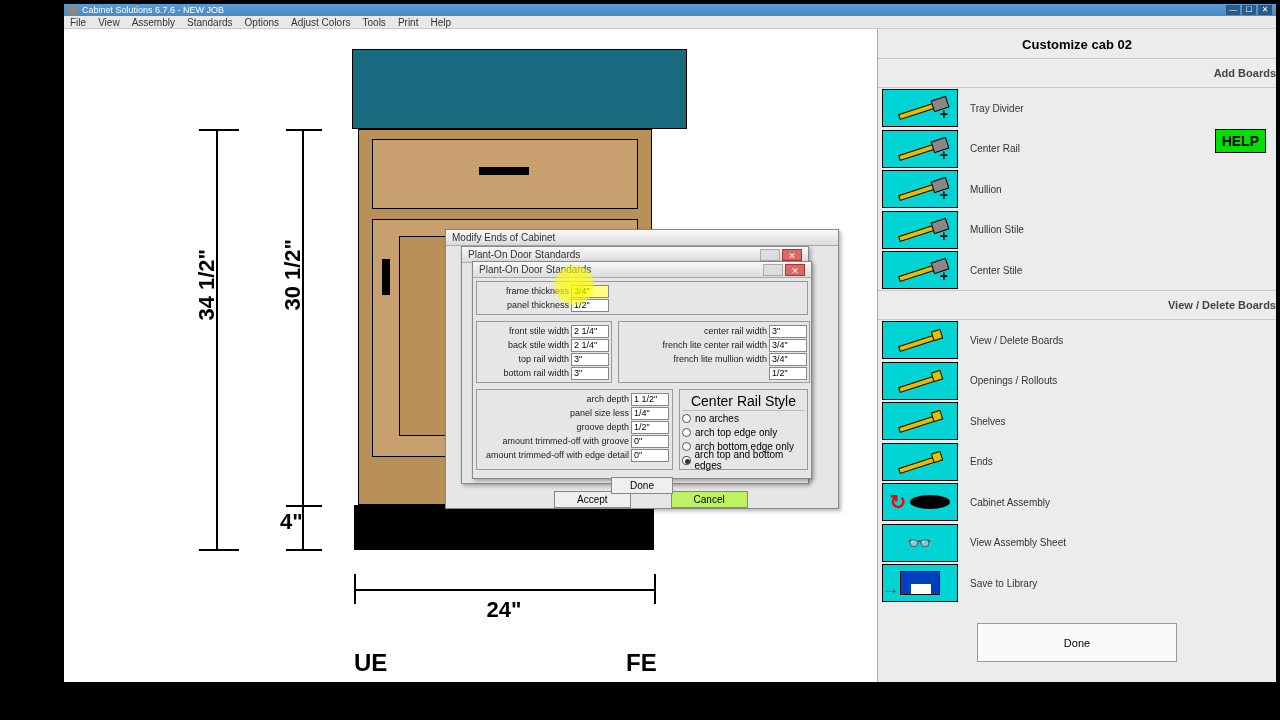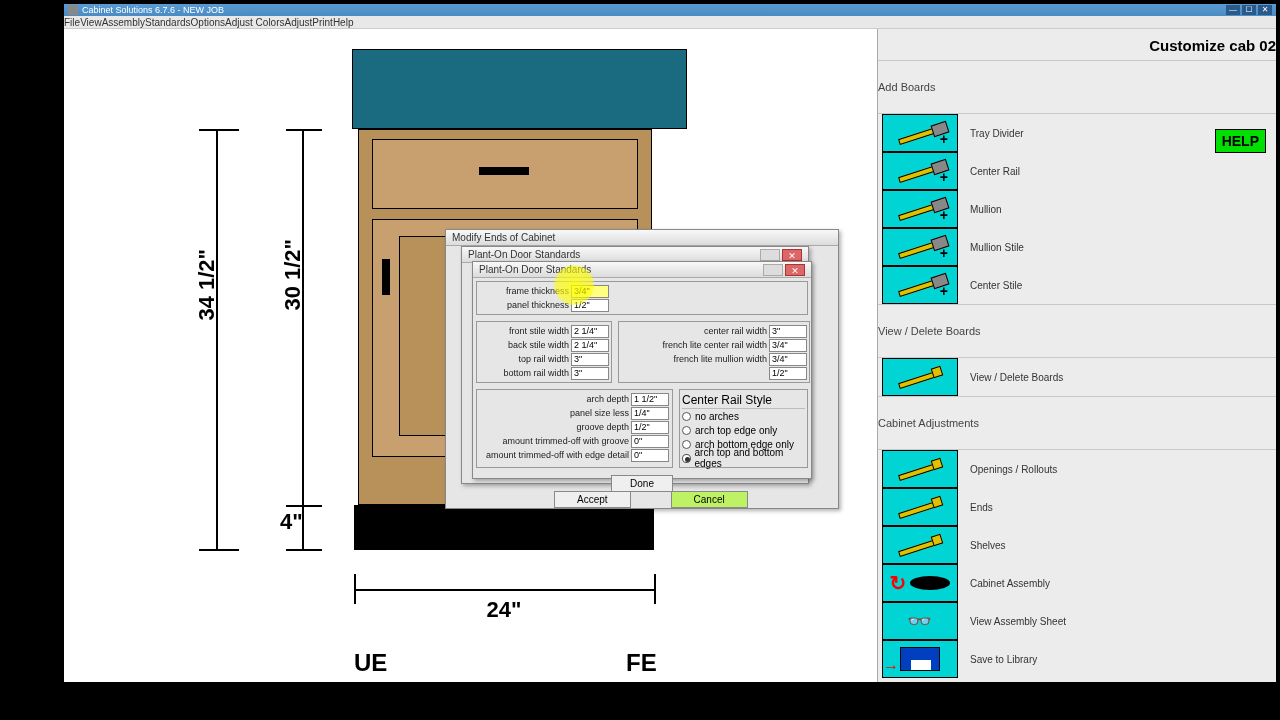--- a/index.html
+++ b/index.html
@@ -17,26 +17,26 @@
   color: #fff; font-size: 9px; padding: 0 4px; line-height: 12px;
   display: flex; align-items: center;
 }
 .titlebar .tbicon { width: 10px; height: 10px; background: #888; margin-right: 4px; }
 .titlebar .spacer { flex: 1; }
 .titlebar .winbtn { width: 14px; height: 10px; background: #2a5a8a; margin-left: 2px; text-align: center; color: #fff; font-size: 8px; line-height: 10px; }
 .menubar {
   height: 13px; background: #e8e8e8; border-bottom: 1px solid #ccc;
   display: flex; align-items: center; font-size: 10px; color: #333;
 }
-.menubar span { padding: 0 0; }
+.menubar span { padding: 0 6px; }
 .main { display: flex; height: calc(100% - 25px); }
 .canvas { flex: 1; background: #fff; position: relative; border-right: 1px solid #aaa; }
 .sidepanel { width: 398px; background: #ececec; display: flex; flex-direction: column; overflow: hidden; }
-.panel-title { text-align: right; font-weight: bold; font-size: 15px; padding: 8px 0 6px; }
-.panel-section-h { text-align: left; font-size: 11px; font-weight: normal; padding: 20px 0; border-top: 1px solid #c8c8c8; border-bottom: 1px solid #c8c8c8; background: #ececec; color: #444; }
+.panel-title { text-align: center; font-weight: bold; font-size: 13px; padding: 8px 0 6px; }
+.panel-section-h { text-align: right; font-size: 11px; font-weight: bold; padding: 8px 0; border-top: 1px solid #c8c8c8; border-bottom: 1px solid #c8c8c8; background: #ececec; color: #444; }
 .tool-row { display: flex; align-items: center; height: 42px; }
 .tool-icon { width: 76px; height: 38px; margin-left: 4px; border: 1px solid #000; background: #00d4d4; display: flex; align-items: center; justify-content: center; }
 .tool-label { margin-left: 12px; font-size: 10px; color: #333; }
 .help-btn { position: absolute; right: 10px; top: 100px; background: #00e000; color: #000; font-weight: bold; padding: 3px 6px; font-size: 14px; border: 1px solid #000; }
 .done-btn { margin: 20px auto; width: 200px; height: 40px; background: #fafafa; border: 1px solid #999; display: flex; align-items: center; justify-content: center; font-size: 11px; }
 
 .cab-top { position: absolute; left: 288px; top: 20px; width: 335px; height: 80px; background: #1a6b80; border: 1px solid #000; }
 .cab-body { position: absolute; left: 294px; top: 100px; width: 294px; height: 376px; background: #b8905a; border: 1px solid #000; }
 .cab-drawer { position: absolute; left: 308px; top: 110px; width: 266px; height: 70px; background: #c8a070; border: 1px solid #000; }
 .cab-handle { position: absolute; left: 415px; top: 138px; width: 50px; height: 8px; background: #000; }
@@ -92,21 +92,21 @@
     <div class="winbtn">☐</div>
     <div class="winbtn">✕</div>
   </div>
   <div class="menubar">
     <span>File</span>
     <span>View</span>
     <span>Assembly</span>
     <span>Standards</span>
     <span>Options</span>
     <span>Adjust Colors</span>
-    <span>Adjust</span>
+    <span>Tools</span>
     <span>Print</span>
     <span>Help</span>
   </div>
   <div class="main">
     <div class="canvas">
 
       <div class="cab-top"></div>
       <div class="cab-body"></div>
       <div class="cab-drawer"></div>
       <div class="cab-handle"></div>
@@ -233,21 +233,21 @@
             <div class="row">
                 <div class="lbl" style="width:152px;">amount trimmed-off with groove</div>
                 <input type="text" style="width: 38px;" value="0&quot;">
               </div>
             <div class="row">
                 <div class="lbl" style="width:152px;">amount trimmed-off with edge detail</div>
                 <input type="text" style="width: 38px;" value="0&quot;">
               </div>
           </div>
           <div class="frame" style="flex:1;">
-            <div style="font-size:12px; padding:1px 0; border-bottom:1px solid #bbb;">Center Rail Style</div>
+            <div style="text-align:center; font-size:14px; padding:1px 0; border-bottom:1px solid #bbb;">Center Rail Style</div>
             <div class="row">
                 <span class="radio"></span>
                 <span>no arches</span>
               </div>
             <div class="row">
                 <span class="radio"></span>
                 <span>arch top edge only</span>
               </div>
             <div class="row">
                 <span class="radio"></span>
@@ -327,47 +327,46 @@
       <div class="tool-row">
           <div class="tool-icon">
             <div class="ic-hammer ic-pencil">
               <div class="handle"></div>
               <div class="head"></div>
             </div>
           </div>
           <div class="tool-label">View / Delete Boards</div>
         </div>
 
-      <div class="panel-section-h">Cabinet Adjustments</div>
       <div class="tool-row">
           <div class="tool-icon">
             <div class="ic-hammer ic-pencil">
               <div class="handle"></div>
               <div class="head"></div>
             </div>
           </div>
           <div class="tool-label">Openings / Rollouts</div>
         </div>
       <div class="tool-row">
           <div class="tool-icon">
             <div class="ic-hammer ic-pencil">
               <div class="handle"></div>
               <div class="head"></div>
             </div>
           </div>
+          <div class="tool-label">Shelves</div>
+        </div>
+      <div class="tool-row">
+          <div class="tool-icon">
+            <div class="ic-hammer ic-pencil">
+              <div class="handle"></div>
+              <div class="head"></div>
+            </div>
+          </div>
           <div class="tool-label">Ends</div>
-        </div>
-      <div class="tool-row">
-          <div class="tool-icon">
-            <div class="ic-hammer ic-pencil">
-              <div class="handle"></div>
-              <div class="head"></div>
-            </div>
-          </div>
-          <div class="tool-label">Shelves</div>
         </div>
       <div class="tool-row">
           <div class="tool-icon">
             <span class="ic-rot">↻</span>
             <div class="ic-eye" style="margin-left:4px;"></div>
           </div>
           <div class="tool-label">Cabinet Assembly</div>
         </div>
       <div class="tool-row">
           <div class="tool-icon">

